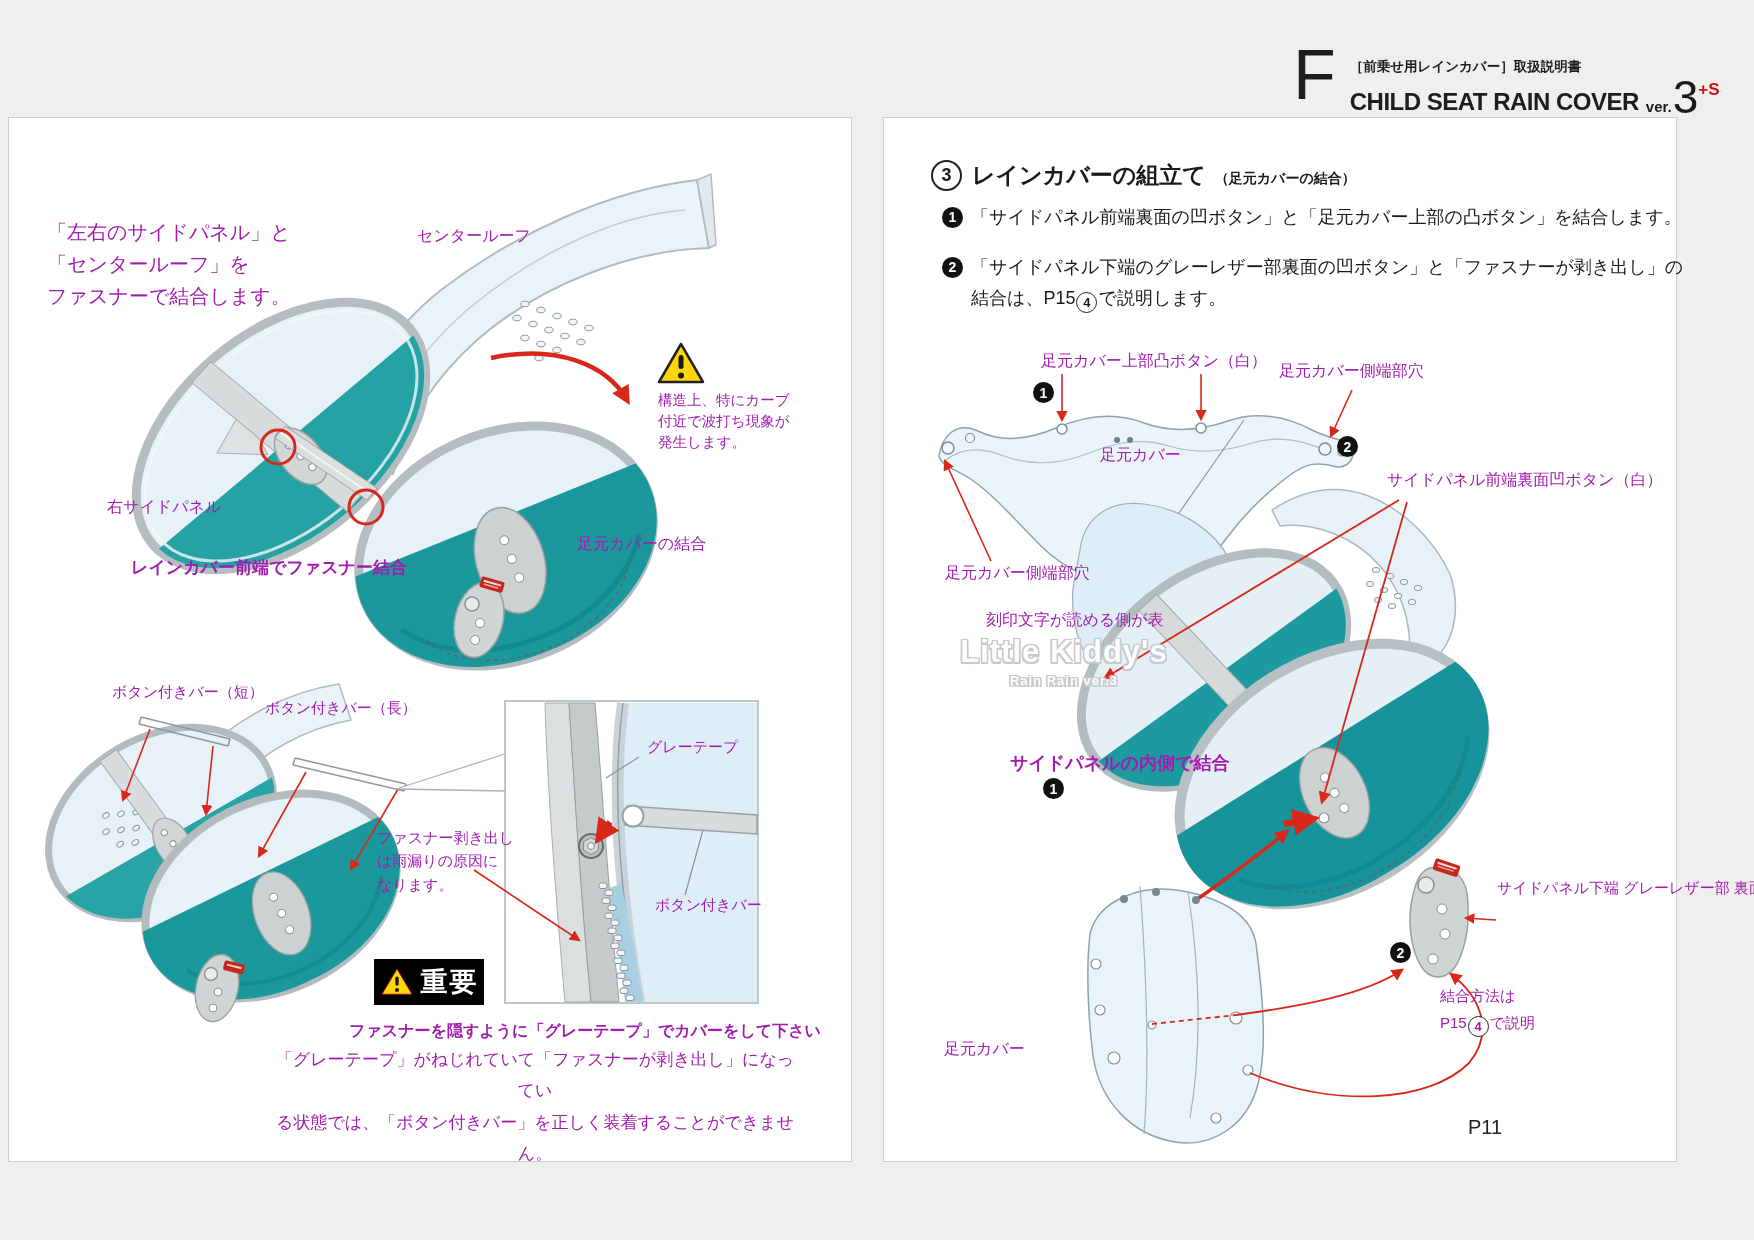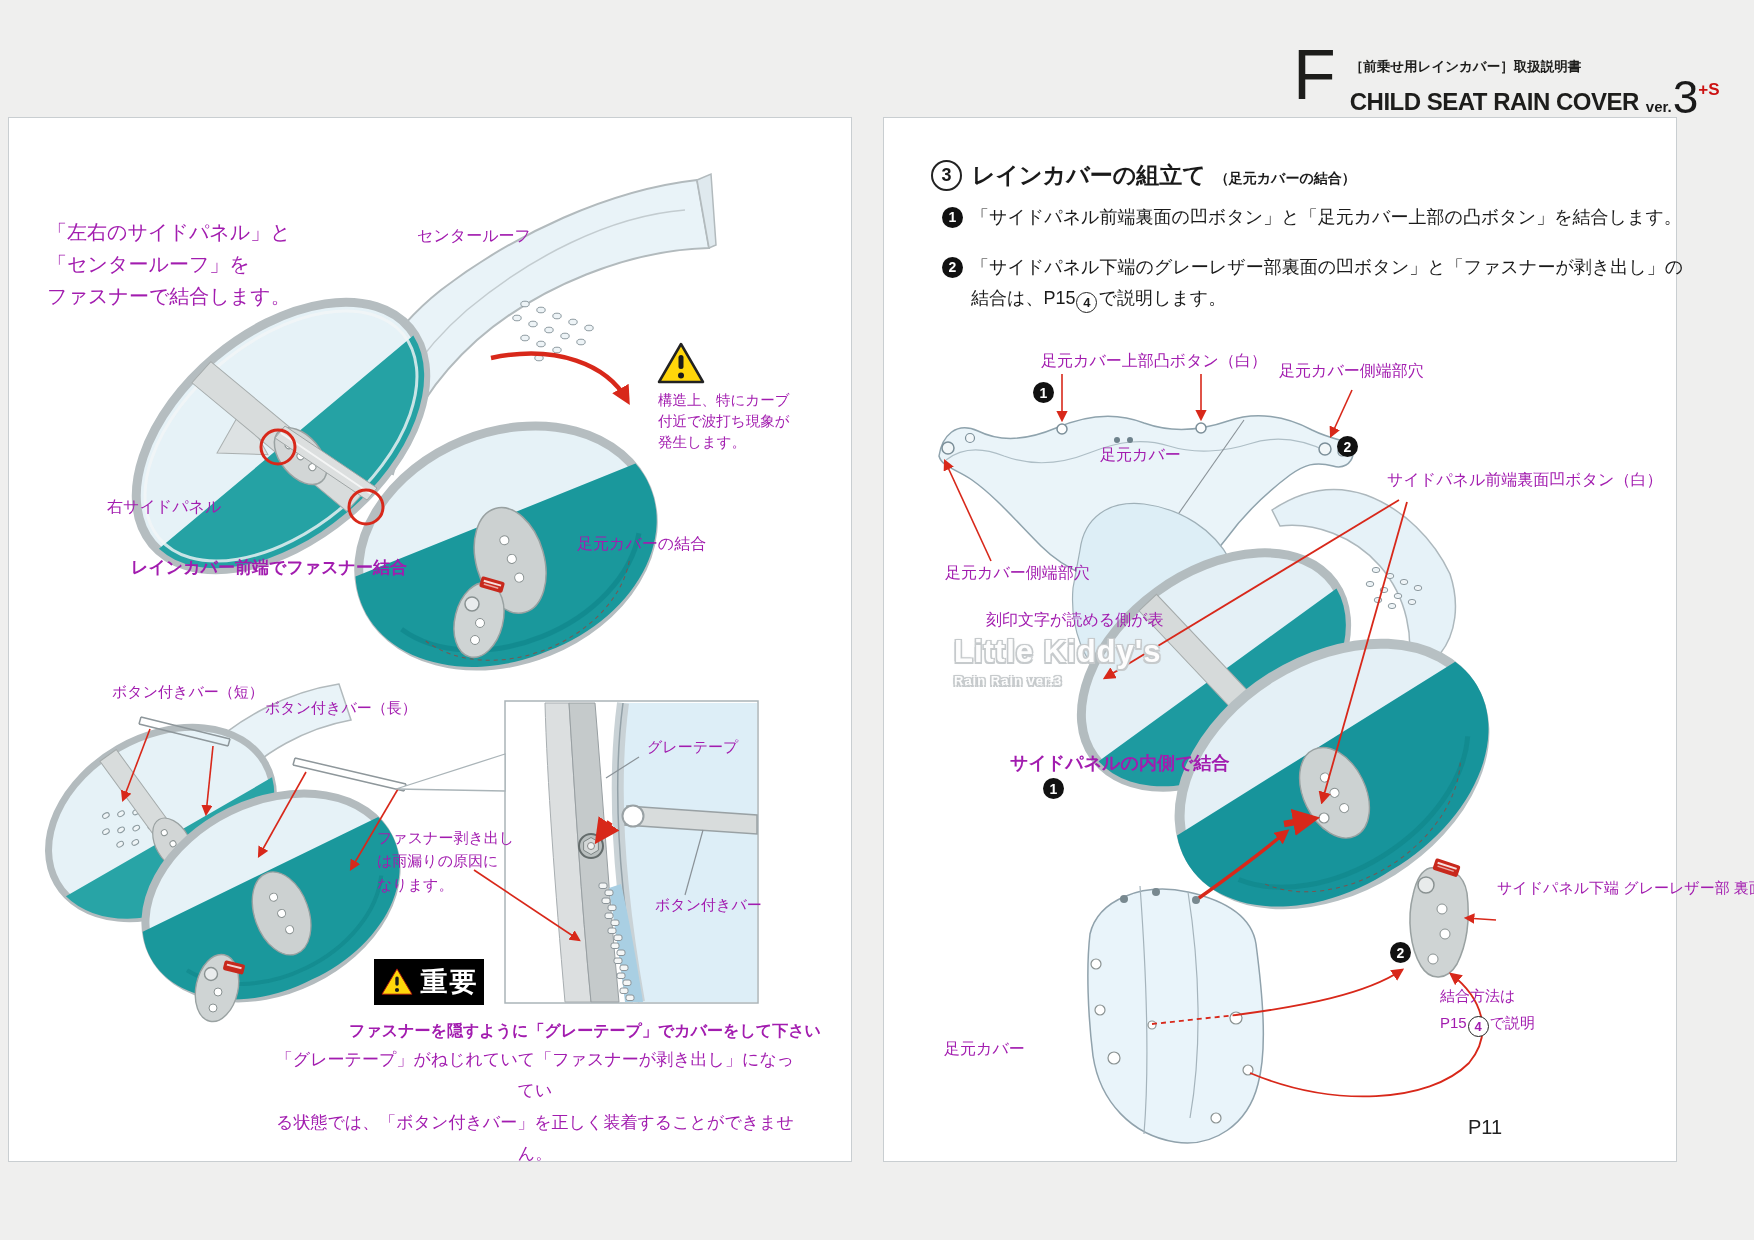--- a/index.html
+++ b/index.html
@@ -31,21 +31,21 @@
   .rtitle{position:absolute;left:46px;top:42px;display:flex;align-items:center;gap:9px;}
   .rtl{font-size:23px;font-weight:bold;}
   .rts{font-size:14px;font-weight:bold;margin-top:6px;}
   .step{position:absolute;font-size:18px;line-height:1.7;white-space:nowrap;padding-left:29px;}
   .step .nb{position:absolute;left:0;top:5px;}
   
   .imp{position:absolute;left:365px;top:841px;width:110px;height:46px;background:#000000;
        display:flex;align-items:center;justify-content:center;gap:7px;}
   .imp span{color:#fff;font-size:27px;font-weight:bold;letter-spacing:2px;}
   
-  .wm{position:absolute;left:70px;top:516px;width:220px;text-align:left;font-weight:bold;
+  .wm{position:absolute;left:70px;top:516px;width:220px;text-align:center;font-weight:bold;
       color:#fdfdfd;letter-spacing:1px;
       text-shadow:-1.5px -1.5px 0 #c6cacc,1.5px -1.5px 0 #c6cacc,-1.5px 1.5px 0 #c6cacc,
                   1.5px 1.5px 0 #c6cacc,0 0 3px #c6cacc;}
   .wm1{font-size:31px;}
   .wm2{font-size:13px;margin-top:3px;}
   .pnum{position:absolute;left:1468px;top:1116px;font-size:20px;color:#222;}
 </style>
 </head>
 <body>
 

